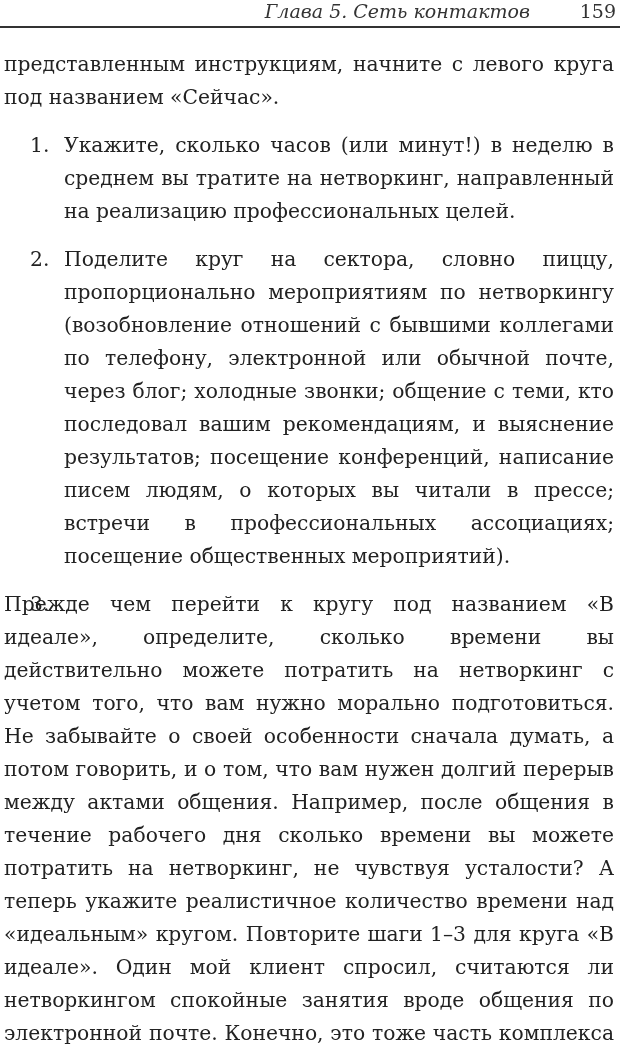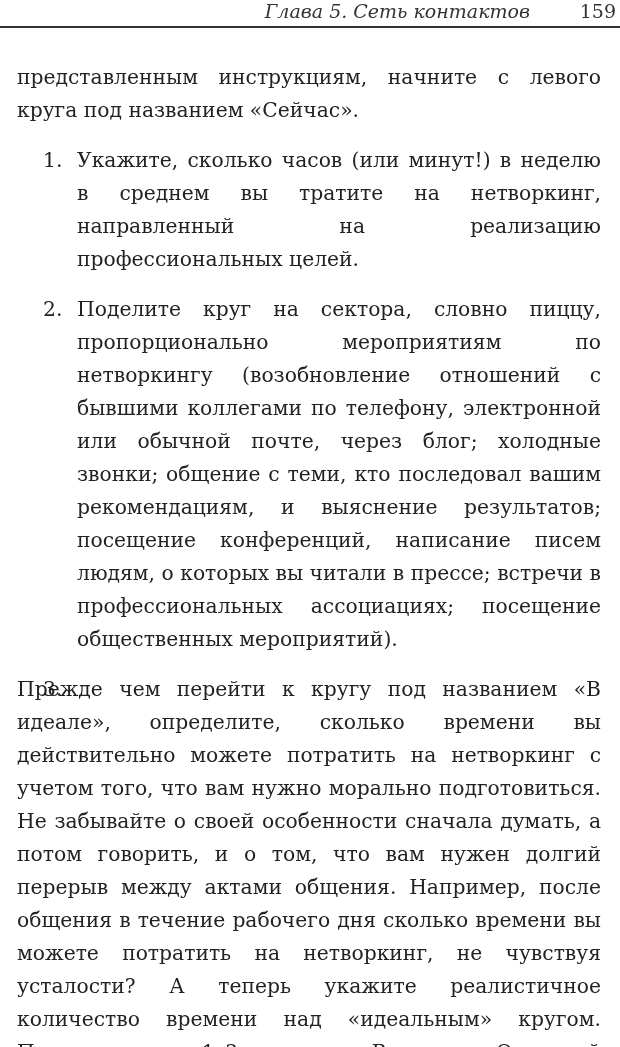--- a/index.html
+++ b/index.html
@@ -4,21 +4,21 @@
 <style>
   html, body { margin: 0; padding: 0; background: #ffffff; }
   body { width: 620px; height: 1047px; overflow: hidden; position: relative;
          font-family: "DejaVu Serif", "Liberation Serif", serif; color: #222; }
   .header { position: absolute; left: 0; top: 0; width: 620px; height: 26px;
             border-bottom: 2px solid #333; }
   .header .title { position: absolute; right: 90px; top: 0px; font-style: italic;
                    font-size: 19px; color: #333; white-space: nowrap; }
   .header .pageno { position: absolute; right: 4px; top: 0px; font-size: 19px; color: #333; text-align: center; }
   .content { position: absolute; left: 0; top: 44px; width: 618px; }
-  p, li { font-size: 20.3px; line-height: 33px; margin: 17px; text-align: justify; }
+  p, li { font-size: 20.3px; line-height: 33px; margin: 4px; text-align: justify; }
   p.para { text-indent: 0; }
   ol { margin: 15px 0 0 0; padding: 0 0 0 0; list-style: none; }
   ol li { position: relative; padding-left: 60px; margin-bottom: 15px; }
   ol li .num { position: absolute; left: 26px; top: 0; }
   .p2 { margin-top: 14px; }
 </style>
 </head>
 <body>
 
 <div class="header">

